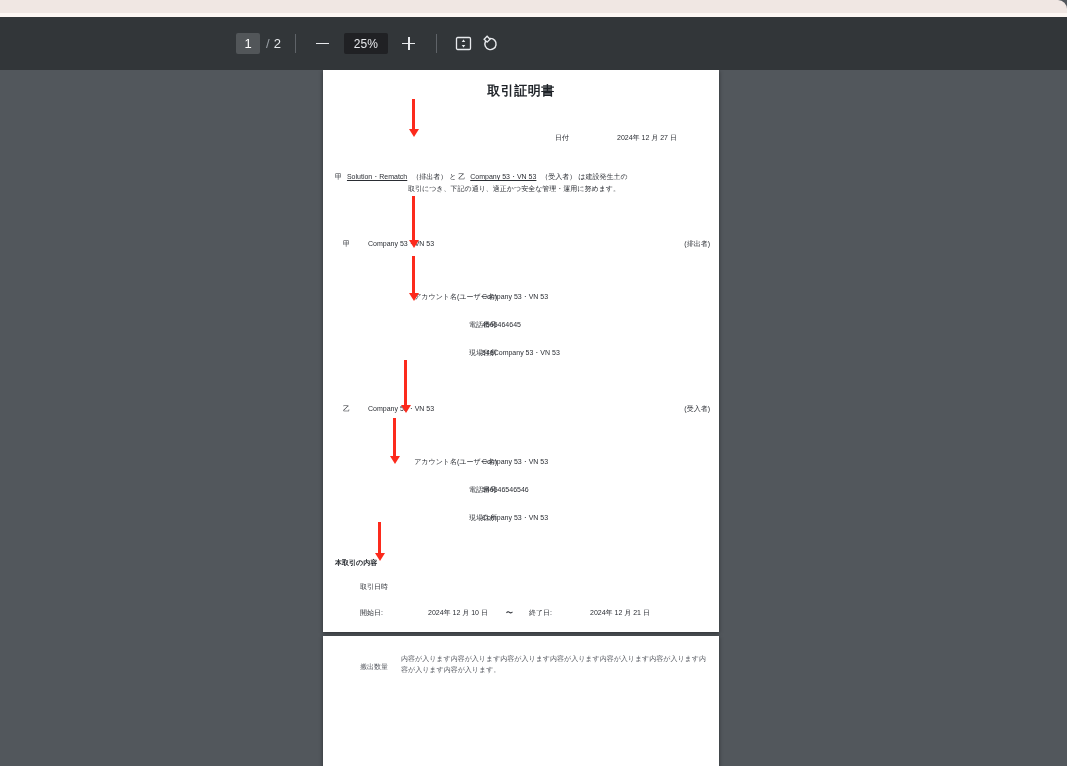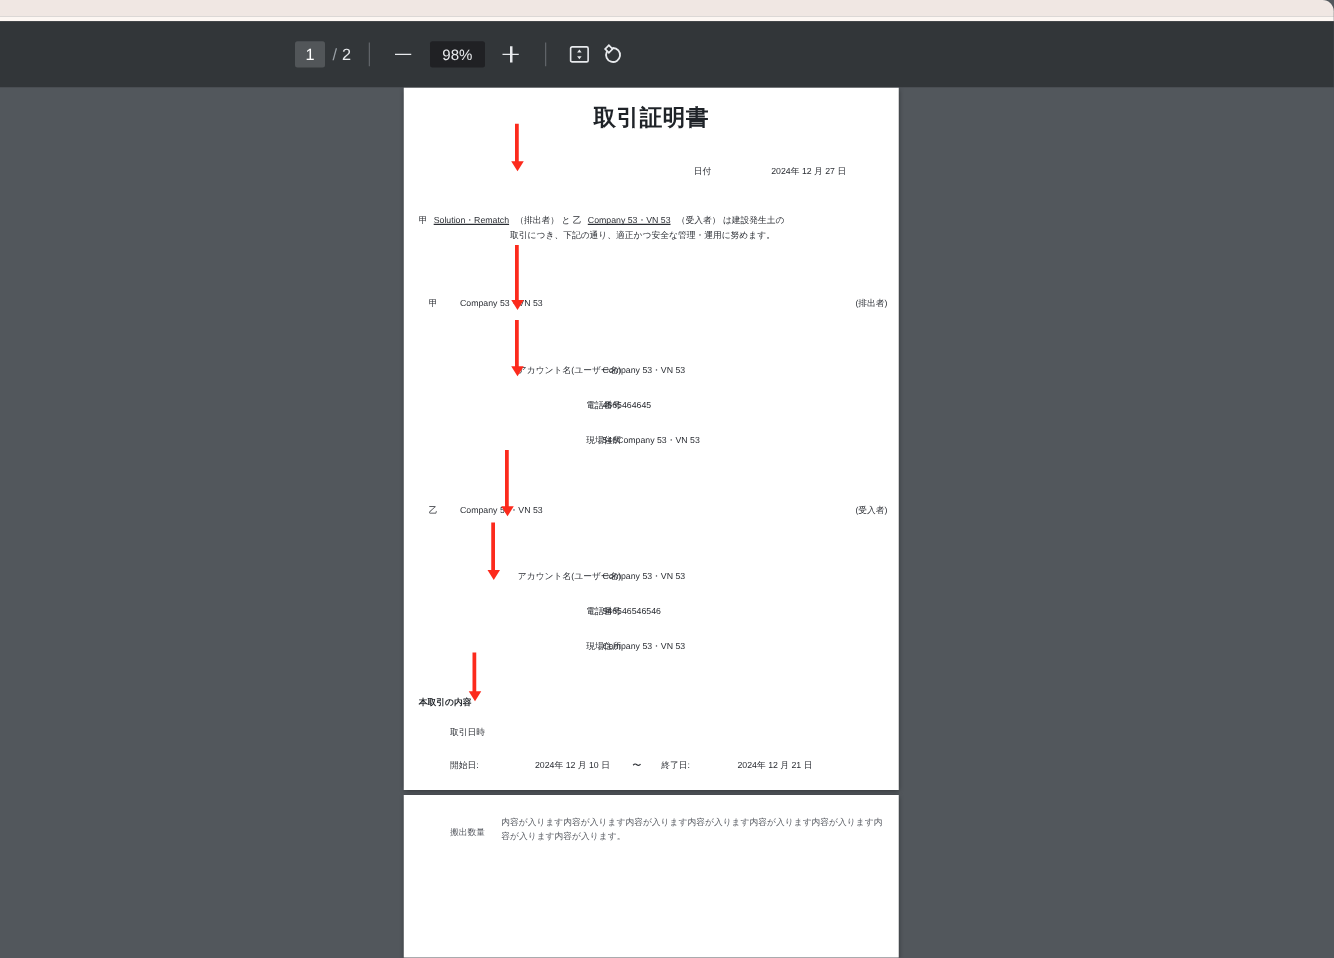--- a/index.html
+++ b/index.html
@@ -152,21 +152,21 @@
     height: 100%;
     color: #2a2d33;
     font-size: 7px;
     line-height: 1.35;
     font-family: "Liberation Sans", "DejaVu Sans", sans-serif;
   }
   .doc-title {
     position: absolute;
     top: 12px; left: 0; width: 100%;
     text-align: center;
-    font-size: 18px;
+    font-size: 13px;
     font-weight: bold;
     letter-spacing: 0.5px;
     color: #1f2328;
   }
   .date-row {
     position: absolute;
     top: 63px; left: 0; width: 100%;
   }
   .date-label { position: absolute; left: 232px; font-size: 7px; }
   .date-value { position: absolute; left: 294px; font-size: 7px; }
@@ -267,21 +267,21 @@
     <input class="page-field" readonly="" value="1" style="">
     <span class="page-sep">/</span>
     <span class="page-total">2</span>
 
     <span class="divider"></span>
 
     <button class="tb-btn">
       <span class="minus-glyph"></span>
     </button>
 
-    <div class="zoom-box">98%</div>
+    <div class="zoom-box">25%</div>
 
     <button class="tb-btn">
       <span class="plus-glyph"></span>
     </button>
 
     <span class="divider"></span>
 
     <button class="tb-btn">
       <svg class="icon-svg" width="17" height="17" viewBox="0 0 17 17">
         <rect x="1.5" y="2.5" width="14" height="12" rx="1.2" fill="none" stroke="#e8eaed" stroke-width="1.3"></rect>

